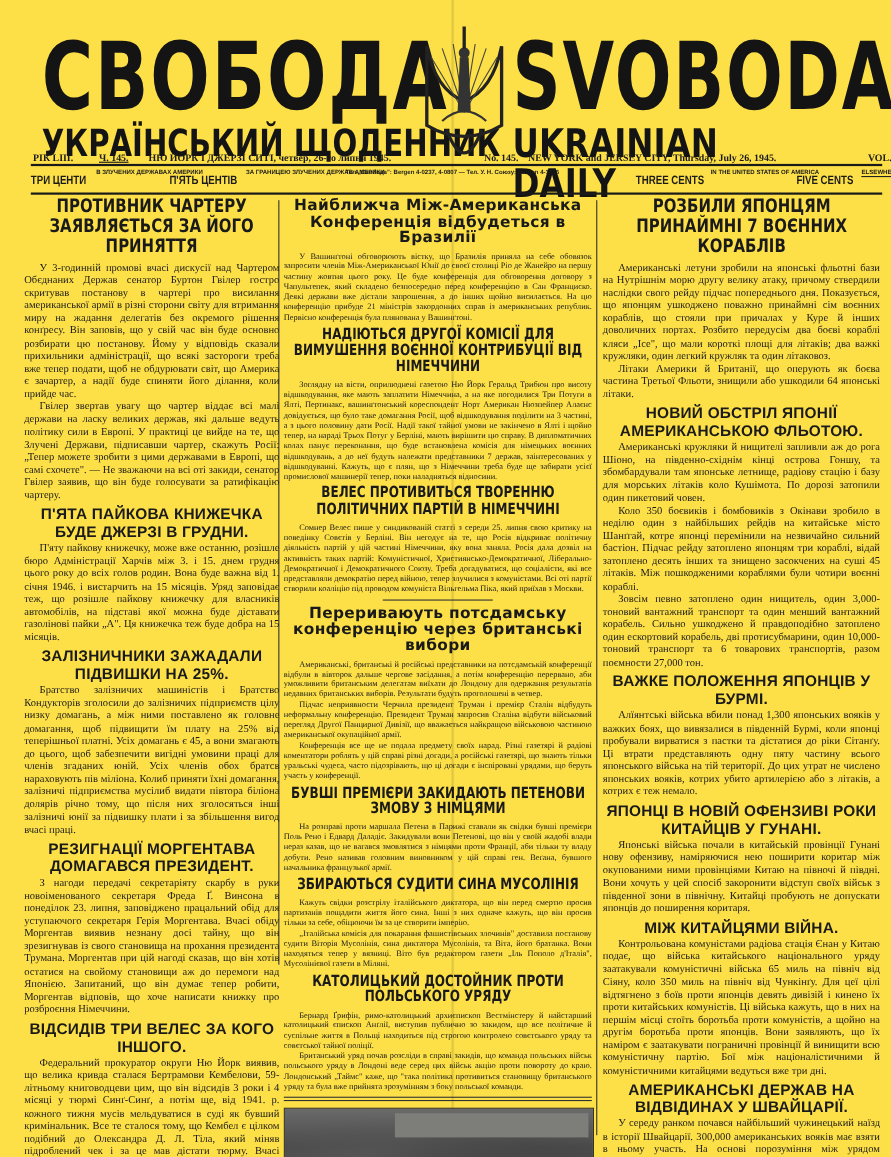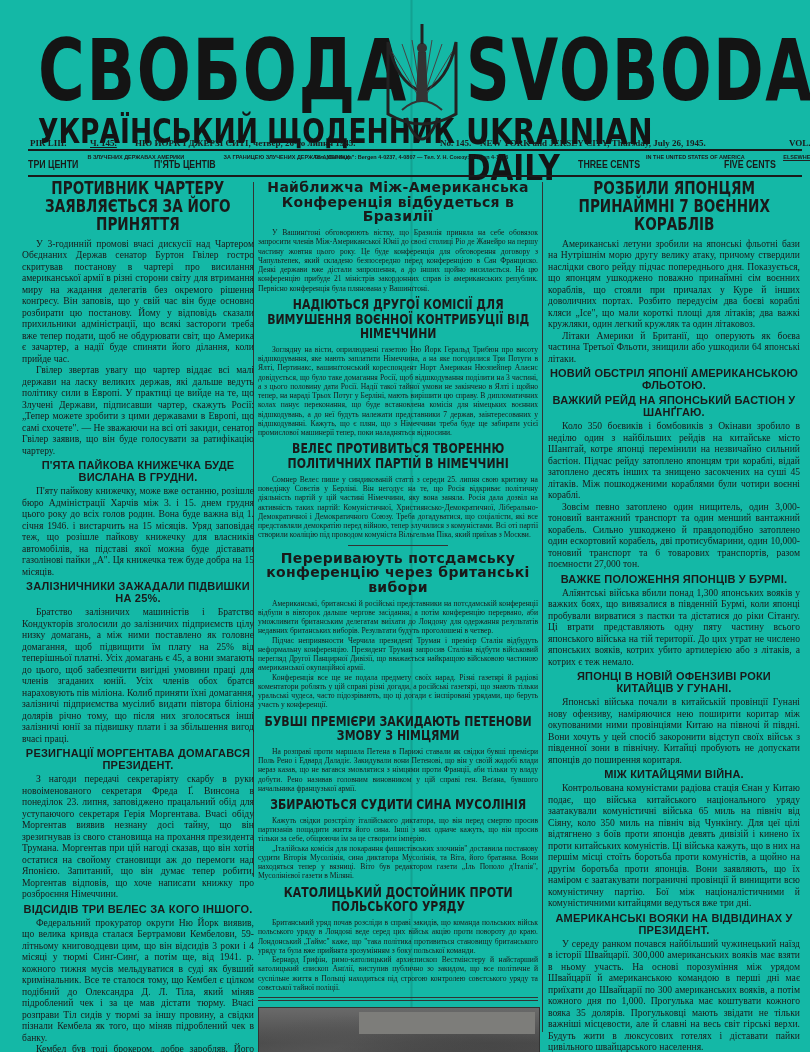--- a/index.html
+++ b/index.html
@@ -3,21 +3,21 @@
 <meta charset="utf-8">
 <style>
   html, body { margin: 0; padding: 0; }
   body {
     width: 810px; height: 1052px; overflow: hidden;
     background: #eeeeec;
     font-family: "DejaVu Serif", serif;
     color: #1a1a1a;
     position: relative;
   }
-  .page { position: absolute; inset: 0; background: #14b8a6; }
+  .page { position: absolute; inset: 0; background: #fde047; }
   .fold { position: absolute; left: 410px; top: 0; width: 3px; height: 1052px; background: linear-gradient(90deg, rgba(0,0,0,0.04), rgba(0,0,0,0.12), rgba(0,0,0,0.04)); }
 
   
   .mast { position: absolute; left: 18px; top: 18px; width: 782px; height: 125px; }
   .mast-title { position: absolute; font-family: "DejaVu Sans", sans-serif; font-weight: bold; color: #141414; line-height: 1; transform-origin: left top; }
   .t-ua { left: 20px; top: 10px; font-size: 74px; letter-spacing: 2px; transform: scaleX(0.86) scaleY(1.15); }
   .t-en { left: 448px; top: 10px; font-size: 74px; letter-spacing: 2px; transform: scaleX(0.82) scaleY(1.15); }
   .s-ua { left: 20px; top: 96px; font-size: 34px; transform: scaleX(0.78); }
   .s-en { left: 448px; top: 96px; font-size: 36px; transform: scaleX(0.82); }
   .emblem { position: absolute; left: 360px; top: 4px; width: 88px; height: 138px; }
@@ -34,21 +34,21 @@
   .col { position: absolute; top: 180px; font-family: "Liberation Serif", serif; }
   .col-left { left: 22px; width: 232px; }
   .col-mid { left: 258px; width: 280px; }
   .col-right { left: 548px; width: 252px; }
   .vline { position: absolute; width: 1px; background: #333; }
 
   .hl { font-family: "DejaVu Sans", sans-serif; font-weight: bold; text-align: center; line-height: 1.05; margin: 0 0 4px 0; transform-origin: center top; }
   .hl-big { font-size: 17px; transform: scaleX(0.8); margin-left: -12%; margin-right: -12%; }
   .hl-mid { font-size: 14px; transform: scaleX(0.78); margin-left: -14%; margin-right: -14%; }
   .hl-sans { font-family: "DejaVu Sans", sans-serif; font-size: 14px; letter-spacing: 0.3px; }
-  .sub { font-family: "Liberation Sans", sans-serif; font-weight: bold; font-size: 11px; text-align: center; margin: 3px 0 2px; letter-spacing: 0.2px; }
+  .sub { font-family: "Liberation Sans", sans-serif; font-weight: bold; font-size: 14px; text-align: center; margin: 3px 0 2px; letter-spacing: 0.2px; }
   p.body { margin: 0; font-size: 9.6px; line-height: 1.2; text-align: justify; text-indent: 14px; }
   p.small { font-size: 7.6px; line-height: 1.22; }
   .hr { height: 1px; background: #333; margin: 4px 0; }
   .dbl { border-top: 1px solid #333; border-bottom: 1px solid #333; height: 2px; margin: 5px 0; }
 
   .photo { width: 280px; height: 176px; margin-top: 6px; background:
       radial-gradient(ellipse at 70% 55%, #222 0%, #444 30%, transparent 60%),
       radial-gradient(ellipse at 35% 50%, #333 0%, #555 35%, transparent 65%),
       linear-gradient(180deg, #6a6a6a 0%, #4a4a4a 20%, #5a5a5a 55%, #9a9a98 80%, #b8b8b4 100%);
       border: 1px solid #333; position: relative; }
@@ -112,21 +112,21 @@
   </div>
   <div class="rule" style="top:175px;height:2px;"></div>
 
   <div class="vline" style="left:253px;top:182px;height:695px;"></div>
   <div class="vline" style="left:542px;top:182px;height:850px;"></div>
 
   <div class="col col-left">
     <h2 class="hl hl-big">ПРОТИВНИК ЧАРТЕРУ ЗАЯВЛЯЄТЬСЯ ЗА ЙОГО ПРИНЯТТЯ</h2>
     <p class="body">У 3-годинній промові вчасі дискусії над Чартером Обєднаних Держав сенатор Буртон Гвілер гостро скритував постанову в чартері про висилання американської армії в різні сторони світу для втримання миру на жадання делегатів без окремого рішення конґресу. Він заповів, що у свій час він буде основно розбирати цю постанову. Йому у відповідь сказали прихильники адміністрації, що всякі застороги треба вже тепер подати, щоб не обдурювати світ, що Америка є зачартер, а надії буде спиняти його ділання, коли прийде час.</p>
     <p class="body">Гвілер звертав увагу що чартер віддає всі малі держави на ласку великих держав, які дальше ведуть політику сили в Европі. У практиці це вийде на те, що Злучені Держави, підписавши чартер, скажуть Росії: „Тепер можете зробити з цими державами в Европі, що самі схочете". — Не зважаючи на всі оті закиди, сенатор Гвілер заявив, що він буде голосувати за ратифікацію чартеру.</p>
-    <div class="sub">П'ЯТА ПАЙКОВА КНИЖЕЧКА БУДЕ ВИСЛАНА В ГРУДНИ.</div>
+    <div class="sub">П'ЯТА ПАЙКОВА КНИЖЕЧКА БУДЕ ДЖЕРЗІ В ГРУДНИ.</div>
     <p class="body">П'яту пайкову книжечку, може вже останню, розішле бюро Адміністрації Харчів між 3. і 15. днем грудня цього року до всіх голов родин. Вона буде важна від 1. січня 1946. і вистарчить на 15 місяців. Уряд заповідає теж, що розішле пайкову книжечку для власників автомобілів, на підставі якої можна буде діставати газолінові пайки „А". Ця книжечка теж буде добра на 15 місяців.</p>
     <div class="sub">ЗАЛІЗНИЧНИКИ ЗАЖАДАЛИ ПІДВИШКИ НА 25%.</div>
     <p class="body">Братство залізничих машиністів і Братство Кондукторів зголосили до залізничих підприємств цілу низку домагань, а між ними поставлено як головне домагання, щоб підвищити їм плату на 25% від теперішньої платні. Усіх домагань є 45, а вони змагають до цього, щоб забезпечити вигідні умовини праці для членів згаданих юній. Усіх членів обох братсв нараховують пів міліона. Колиб приняти їхні домагання, залізничі підприємства мусілиб видати півтора біліона долярів річно тому, що після них зголосяться інші залізничі юнії за підвишку плати і за збільшення вигод вчасі праці.</p>
     <div class="sub">РЕЗИГНАЦІЇ МОРГЕНТАВА ДОМАГАВСЯ ПРЕЗИДЕНТ.</div>
     <p class="body">З нагоди передачі секретаріяту скарбу в руки новоіменованого секретаря Фреда Ґ. Винсона в понеділок 23. липня, заповіджено працальний обід для уступаючого секретаря Герія Моргентава. Вчасі обіду Моргентав виявив незнану досі тайну, що він зрезигнував із свого становища на прохання президента Трумана. Моргентав при цій нагоді сказав, що він хотів остатися на свойому становищи аж до перемоги над Японією. Запитаний, що він думає тепер робити, Моргентав відповів, що хоче написати книжку про розброєння Німеччини.</p>
     <div class="sub">ВІДСИДІВ ТРИ ВЕЛЕС ЗА КОГО ІНШОГО.</div>
     <p class="body">Федеральний прокуратор округи Ню Йорк виявив, що велика кривда сталася Бертрамови Кембелови, 59-літньому книговодцеви цим, що він відсидів 3 роки і 4 місяці у тюрмі Синґ-Синґ, а потім ще, від 1941. р. кожного тижня мусів мельдуватися в суді як бувший кримінальник. Все те сталося тому, що Кембел є цілком подібний до Олександра Д. Л. Тіла, який міняв підроблений чек і за це мав дістати тюрму. Вчасі розправи Тіл сидів у тюрмі за іншу провину, а свідки пізнали Кембела як того, що міняв підроблений чек в банку.</p>
     <p class="body">Кембел був тоді брокером, добре заробляв. Його жінка й троє дітей зійшли в міжчасі на нужду, і перед війною пішли на реліф. На підставі закону нюйорський губернатор Дюї має проголосити помилування, а він якраз був в 1938. році прокуратором в Ню Йорку і засудив Кембела до тюрми.</p>
 
   </div>
@@ -142,40 +142,40 @@
     <h2 class="hl hl-sans">Перериваюуть потсдамську конференцію через британські вибори</h2>
     <p class="body small">Американські, британські й російські представники на потсдамській конференції відбули в вівторок дальше чергове засідання, а потім конференцію перервано, аби уможливити британським делегатам виїхати до Лондону для одержання результатів недавних британських виборів. Результати будуть проголошені в четвер.</p>
     <p class="body small">Підчас неприявности Черчила президент Труман і премієр Сталін відбудуть неформальну конференцію. Президент Труман запросив Сталіна відбути військовий перегляд Другої Панцирної Дивізії, що вважається найкращою військовою частиною американської окупаційної армії.</p>
     <p class="body small">Конференція все ще не подала предмету своїх нарад. Різні газетярі й радіові коментатори роблять у цій справі різні догади, а російські газетярі, що знають тільки уральські чудеса, часто підозрівають, що ці догади є інспіровані урядами, що беруть участь у конференції.</p>
     <h2 class="hl hl-mid" style="margin-top:4px;">БУВШІ ПРЕМІЄРИ ЗАКИДАЮТЬ ПЕТЕНОВИ ЗМОВУ З НІМЦЯМИ</h2>
     <p class="body small">На розправі проти маршала Петена в Парижі ставали як свідки бувші премієри Поль Рено і Едвард Даладіє. Закидували вони Петенові, що він у своїй жадобі влади нераз казав, що не вагався змовлятися з німцями проти Франції, аби тільки ту владу добути. Рено називав головним виновником у цій справі ген. Веґана, бувшого начальника французької армії.</p>
     <h2 class="hl hl-mid" style="margin-top:4px;">ЗБИРАЮТЬСЯ СУДИТИ СИНА МУСОЛІНІЯ</h2>
     <p class="body small">Кажуть свідки розстрілу італійського диктатора, що він перед смертю просив партизанів пощадити життя його сина. Інші з них одначе кажуть, що він просив тільки за себе, обіцюючи їм за це створити імперію.</p>
     <p class="body small">„Італійська комісія для покарання фашистівських злочинів" доставила постанову судити Віторія Мусолінія, сина диктатора Мусолінія, та Віта, його братанка. Вони находяться тепер у вязниці. Віто був редактором газети „Іль Пополо д'Італія", Мусолінієвої газети в Міляні.</p>
     <h2 class="hl hl-mid" style="margin-top:4px;">КАТОЛИЦЬКИЙ ДОСТОЙНИК ПРОТИ ПОЛЬСЬКОГО УРЯДУ</h2>
+    <p class="body small">Бернард Ґрифін, римо-католицький архиєпископ Вестмінстеру й найстарший католицький єпископ Анґлії, виступив публично зо закидом, що все політичне й суспільне життя в Польщі находиться під строгою контролею совєтського уряду та совєтської тайної поліції.</p>
     <p class="body small">Британський уряд почав розсліди в справі закидів, що команда польських військ польського уряду в Лондоні веде серед цих військ акцію проти повороту до краю. Лондонський „Таймс" каже, що "така політика противиться становищу британського уряду та була вже прийнята зрозумінням з боку польської команди.</p>
-    <p class="body small">Бернард Ґрифін, римо-католицький архиєпископ Вестмінстеру й найстарший католицький єпископ Анґлії, виступив публично зо закидом, що все політичне й суспільне життя в Польщі находиться під строгою контролею совєтського уряду та совєтської тайної поліції.</p>
     <div class="dbl"></div>
     <div class="photo">
       <div class="train"></div>
     </div>
 
   </div>
 
   <div class="col col-right">
     <h2 class="hl hl-big">РОЗБИЛИ ЯПОНЦЯМ ПРИНАЙМНІ 7 ВОЄННИХ КОРАБЛІВ</h2>
     <p class="body">Американські летуни зробили на японські фльотні бази на Нутрішнім морю другу велику атаку, причому ствердили наслідки свого рейду підчас попереднього дня. Показується, що японцям ушкоджено поважно принаймні сім воєнних кораблів, що стояли при причалах у Куре й інших доволичних портах. Розбито передусім два боєві кораблі кляси „Ice", що мали короткі площі для літаків; два важкі кружляки, один легкий кружляк та один літаковоз.</p>
     <p class="body">Літаки Америки й Британії, що оперують як боєва частина Третьої Фльоти, знищили або ушкодили 64 японські літаки.</p>
     <div class="sub">НОВИЙ ОБСТРІЛ ЯПОНІЇ АМЕРИКАНСЬКОЮ ФЛЬОТОЮ.</div>
-    <div class="sub">ВАЖКИЙ РЕЙД НА ЯПОНСЬКИЙ БАСТІОН У ШАНҐГАЮ.</div>
+    <p class="body">Американські кружляки й нищителі запливли аж до рога Шіоно, на південно-східнім кінці острова Гоншу, та збомбардували там японське летнище, радіову стацію і базу для морських літаків коло Кушімота. По дорозі затопили один пикетовий човен.</p>
     <p class="body">Коло 350 боєвиків і бомбовиків з Окінави зробило в неділю один з найбільших рейдів на китайське місто Шанґгай, котре японці перемінили на незвичайно сильний бастіон. Підчас рейду затоплено японцям три кораблі, відай затоплено десять інших та знищено засокчених на суші 45 літаків. Між пошкодженими кораблями були чотири воєнні кораблі.</p>
     <p class="body">Зовсім певно затоплено один нищитель, один 3,000-тоновий вантажний транспорт та один менший вантажний корабель. Сильно ушкоджено й правдоподібно затоплено один ескортовий корабель, дві протисубмарини, один 10,000-тоновий транспорт та 6 товарових транспортів, разом поємности 27,000 тон.</p>
     <div class="sub">ВАЖКЕ ПОЛОЖЕННЯ ЯПОНЦІВ У БУРМІ.</div>
     <p class="body">Алїянтські війська вбили понад 1,300 японських вояків у важких боях, що вивязалися в південній Бурмі, коли японці пробували вирватися з пастки та дістатися до ріки Сітанґу. Ці втрати представляють одну пяту частину всього японського війська на тій території. До цих утрат не числено японських вояків, котрих убито артилерією або з літаків, а котрих є теж немало.</p>
     <div class="sub">ЯПОНЦІ В НОВІЙ ОФЕНЗИВІ РОКИ КИТАЙЦІВ У ГУНАНІ.</div>
     <p class="body">Японські війська почали в китайській провінції Гунані нову офензиву, наміряючися нею поширити коритар між окупованими ними провінціями Китаю на півночі й півдні. Вони хочуть у цей спосіб закоронити відступ своїх військ з південної зони в північну. Китайці пробують не допускати японців до поширення коритаря.</p>
     <div class="sub">МІЖ КИТАЙЦЯМИ ВІЙНА.</div>
     <p class="body">Контрольована комуністами радіова стація Єнан у Китаю подає, що війська китайського національного уряду заатакували комуністичні війська 65 миль на північ від Сіяну, коло 350 миль на північ від Чункінґу. Для цеї цілі відтягнено з боїв проти японців девять дивізій і кинено їх проти китайських комуністів. Ці війська кажуть, що в них на першім місці стоїть боротьба проти комуністів, а щойно на другім боротьба проти японців. Вони заявляють, що їх наміром є заатакувати пограничні провінції й винищити всю комуністичну партію. Бої між націоналістичними й комуністичними китайцями ведуться вже три дні.</p>
-    <div class="sub">АМЕРИКАНСЬКІ ВОЯКИ НА ВІДВІДИНАХ У ПРЕЗИДЕНТ.</div>
+    <div class="sub">АМЕРИКАНСЬКІ ДЕРЖАВ НА ВІДВІДИНАХ У ШВАЙЦАРІЇ.</div>
     <p class="body">У середу ранком почався найбільший чужинецький наїзд в історії Швайцарії. 300,000 американських вояків має взяти в ньому участь. На основі порозуміння між урядом Швайцарії й американською командою в перші дні має приїхати до Швайцарії по 300 американських вояків, а потім кожного дня по 1,000. Прогулька має коштувати кожного вояка 35 долярів. Прогульковці мають звідати не тільки важніші місцевости, але й славні на весь світ гірські верхи. Будуть жити в люксусових готелях і діставати пайки цивільного швайцарського населення.</p>
 
   </div>
 </div>
 
 </body></html>

